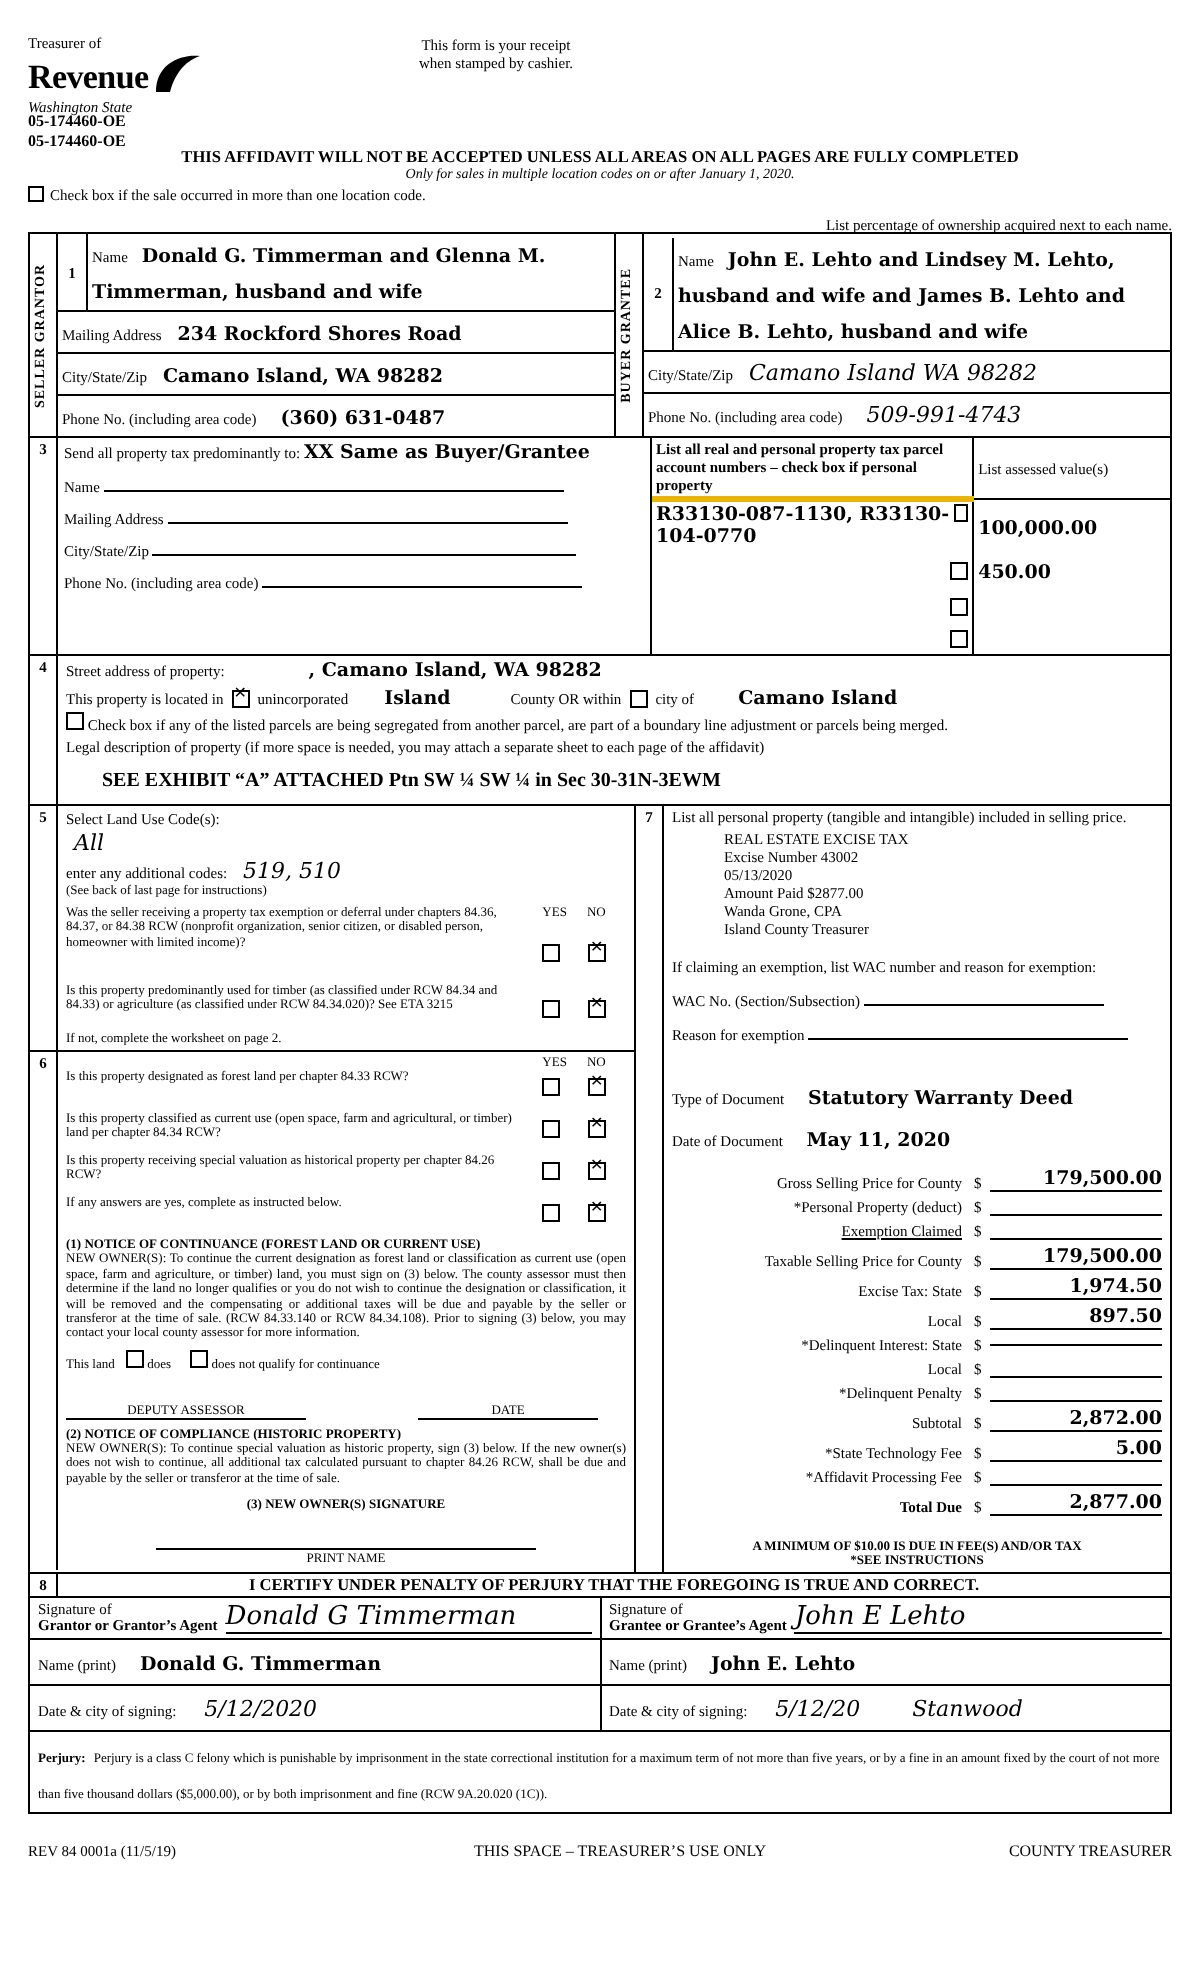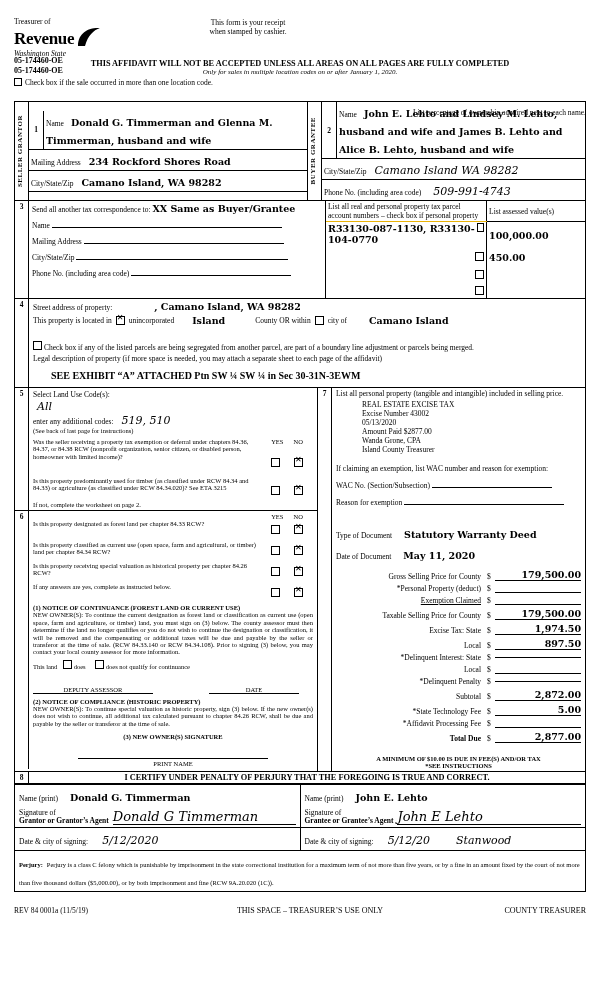--- a/index.html
+++ b/index.html
@@ -62,21 +62,21 @@
       <div>This form is your receipt</div>
       <div>when stamped by cashier.</div>
     </div>
   </div>
 
   <div class="nums">
     <div>05-174460-OE</div>
     <div>05-174460-OE</div>
   </div>
 
-  <div class="bold-cap" style="margin-top:1px;">THIS AFFIDAVIT WILL NOT BE ACCEPTED UNLESS ALL AREAS ON ALL PAGES ARE FULLY COMPLETED</div>
+  <div class="bold-cap" style="margin-top:16px;">THIS AFFIDAVIT WILL NOT BE ACCEPTED UNLESS ALL AREAS ON ALL PAGES ARE FULLY COMPLETED</div>
   <div class="center-small">Only for sales in multiple location codes on or after January 1, 2020.</div>
 
   <div class="row-chk">
     <span class="chk"></span><span>Check box if the sale occurred in more than one location code.</span>
   </div>
   <div class="small" style="position:absolute;right:14px;top:108px;">List percentage of ownership acquired next to each name.</div>
 
   <div style="margin-top:14px;">
   <table class="grid bx">
     <tbody>
@@ -99,20 +99,26 @@
             <span class="fl">Mailing Address</span>
             <span class="handb" style="margin-left:4px;margin-top:21px;">234 Rockford Shores Road</span>
           </td>
                   </tr>
           <tr>
                     <td colspan="2" class="cell" style="border-bottom:1px solid #000;">
             <span class="fl">City/State/Zip</span>
             <span class="handb" style="margin-left:4px;">Camano Island, WA 98282</span>
           </td>
                   </tr>
+          <tr>
+                    <td colspan="2" class="cell">
+            <span class="fl">Phone No. (including area code)</span>
+            <span class="handb" style="margin-left:8px;">(360) 631-0487</span>
+          </td>
+                  </tr>
         </tbody>
               </table>
       </td>
       <td class="sidelab" style="width:11px;">
         <div class="vert">BUYER GRANTEE</div>
       </td>
       <td style="padding:0;">
         <table class="grid" style="width:100%;">
           <tbody>
                   <tr>
@@ -141,21 +147,21 @@
   </tbody>
       </table>
   </div>
 
   <table class="grid bx" style="border-top:none;">
     <tbody>
         <tr>
       <td style="width:11px;border-right:1px solid #000;font-size:7.5px;font-weight:bold;text-align:center;vertical-align:top;">3</td>
       <td style="width:290px;border-right:1px solid #000;padding:2px 3px;vertical-align:top;">
         <div class="fl">
-          <span>Send all another tax correspondence to:</span>
+          <span>Send all property tax predominantly to:</span>
           <span class="handb">XX Same as Buyer/Grantee</span>
         </div>
         <div class="fl" style="margin-top:7px;">
           <span>Name</span>
           <span class="lineval" style="width:230px;"></span>
         </div>
         <div class="fl" style="margin-top:7px;">
           <span>Mailing Address</span>
           <span class="lineval" style="width:200px;"></span>
         </div>
@@ -165,21 +171,21 @@
         </div>
         <div class="fl" style="margin-top:7px;">
           <span>Phone No. (including area code)</span>
           <span class="lineval" style="width:160px;"></span>
         </div>
       </td>
       <td style="padding:0;vertical-align:top;">
         <table class="grid" style="width:100%;height:100%;">
           <tbody>
                 <tr>
-            <td class="fl cell" style="border-right:1px solid #000;border-bottom:1px solid #eab308;width:62%;">List all real and personal property tax parcel account numbers – check box if personal property</td>
+            <td class="fl cell" style="border-right:1px solid #000;border-bottom:3px solid #eab308;width:62%;font-weight:bold;">List all real and personal property tax parcel account numbers – check box if personal property</td>
             <td class="fl cell" style="border-bottom:1px solid #000;">List assessed value(s)</td>
           </tr>
           <tr>
             <td class="cell" style="border-right:1px solid #000;height:20px;">
               <div style="display:flex;justify-content:space-between;align-items:flex-start;">
                 <span class="handb">R33130-087-1130, R33130-104-0770</span>
                 <span class="sq"></span>
               </div>
             </td>
             <td class="cell"><span class="handb">100,000.00</span></td>
@@ -230,21 +236,21 @@
         <div class="fl" style="margin-top:3px;display:flex;align-items:center;gap:4px;">
           <span>This property is located in</span>
           <span class="sq sqx"></span>
           <span>unincorporated</span>
           <span class="handb" style="margin-left:14px;">Island</span>
           <span style="margin-left:26px;">County OR within</span>
           <span class="sq"></span>
           <span>city of</span>
           <span class="handb" style="margin-left:18px;">Camano Island</span>
         </div>
-        <div class="fl" style="margin-top:15px;">
+        <div class="fl" style="margin-top:1px;">
           <span class="sq"></span>
           <span>Check box if any of the listed parcels are being segregated from another parcel, are part of a boundary line adjustment or parcels being merged.</span>
         </div>
         <div class="fl" style="margin-top:2px;">Legal description of property (if more space is needed, you may attach a separate sheet to each page of the affidavit)</div>
         <div style="font-size:10px;font-weight:bold;margin:7px 0 4px 18px;">SEE EXHIBIT “A” ATTACHED Ptn SW ¼ SW ¼ in Sec 30-31N-3EWM</div>
       </td>
     </tr>
   </tbody>
     </table>
 
@@ -403,21 +409,21 @@
                 <div class="fl" style="display:flex;align-items:center;margin-top:3px;">
                   <span style="flex:1;text-align:right;padding-right:6px;">*Delinquent Interest: State</span>
                   <span style="width:8px;">$</span>
                   <span class="bb handb" style="width:86px;text-align:right;"></span>
                 </div>
                 <div class="fl" style="display:flex;align-items:flex-end;margin-top:3px;">
                   <span style="flex:1;text-align:right;padding-right:6px;">Local</span>
                   <span style="width:8px;">$</span>
                   <span class="bb handb" style="width:86px;text-align:right;"></span>
                 </div>
-                <div class="fl" style="display:flex;align-items:center;margin-top:3px;">
+                <div class="fl" style="display:flex;align-items:flex-end;margin-top:3px;">
                   <span style="flex:1;text-align:right;padding-right:6px;">*Delinquent Penalty</span>
                   <span style="width:8px;">$</span>
                   <span class="bb handb" style="width:86px;text-align:right;"></span>
                 </div>
                 <div class="fl" style="display:flex;align-items:flex-end;margin-top:3px;">
                   <span style="flex:1;text-align:right;padding-right:6px;">Subtotal</span>
                   <span style="width:8px;">$</span>
                   <span class="bb handb" style="width:86px;text-align:right;">2,872.00</span>
                 </div>
                 <div class="fl" style="display:flex;align-items:flex-end;margin-top:3px;">
@@ -452,30 +458,20 @@
     <tbody>
         <tr>
       <td style="width:11px;border-right:1px solid #000;border-bottom:1px solid #000;font-size:7.5px;font-weight:bold;text-align:center;">8</td>
       <td class="bold-cap" style="border-bottom:1px solid #000;padding:1px;">I CERTIFY UNDER PENALTY OF PERJURY THAT THE FOREGOING IS TRUE AND CORRECT.</td>
     </tr>
   </tbody>
     </table>
   <table class="grid bx" style="border-top:none;">
     <tbody>
         <tr>
-      <td style="border-right:1px solid #000;border-top:1px solid #000;padding:2px 4px;">
-        <span class="fl">Name (print)</span>
-        <span class="handb" style="margin-left:8px;">Donald G. Timmerman</span>
-      </td>
-      <td style="border-top:1px solid #000;padding:2px 4px;">
-        <span class="fl">Name (print)</span>
-        <span class="handb" style="margin-left:8px;">John E. Lehto</span>
-      </td>
-    </tr>
-    <tr>
       <td style="width:50%;border-right:1px solid #000;padding:2px 4px;">
         <div style="display:flex;align-items:flex-end;">
           <div class="fl" style="line-height:1.1;">
             <div>Signature of</div>
             <div style="font-weight:bold;">Grantor or Grantor’s Agent</div>
           </div>
           <div class="hand" style="flex:1;border-bottom:1px solid #000;margin-left:4px;font-size:13px;">Donald G Timmerman</div>
         </div>
       </td>
       <td style="padding:2px 4px;">
@@ -483,20 +479,30 @@
           <div class="fl" style="line-height:1.1;">
             <div>Signature of</div>
             <div style="font-weight:bold;">Grantee or Grantee’s Agent</div>
           </div>
           <div class="hand" style="flex:1;border-bottom:1px solid #000;margin-left:4px;font-size:13px;">John E Lehto</div>
         </div>
       </td>
     </tr>
     <tr>
       <td style="border-right:1px solid #000;border-top:1px solid #000;padding:2px 4px;">
+        <span class="fl">Name (print)</span>
+        <span class="handb" style="margin-left:8px;">Donald G. Timmerman</span>
+      </td>
+      <td style="border-top:1px solid #000;padding:2px 4px;">
+        <span class="fl">Name (print)</span>
+        <span class="handb" style="margin-left:8px;">John E. Lehto</span>
+      </td>
+    </tr>
+    <tr>
+      <td style="border-right:1px solid #000;border-top:1px solid #000;padding:2px 4px;">
         <span class="fl">Date &amp; city of signing:</span>
         <span class="hand" style="margin-left:10px;">5/12/2020</span>
       </td>
       <td style="border-top:1px solid #000;padding:2px 4px;">
         <span class="fl">Date &amp; city of signing:</span>
         <span class="hand" style="margin-left:10px;">5/12/20</span>
         <span class="hand" style="margin-left:22px;">Stanwood</span>
       </td>
     </tr>
   </tbody>

